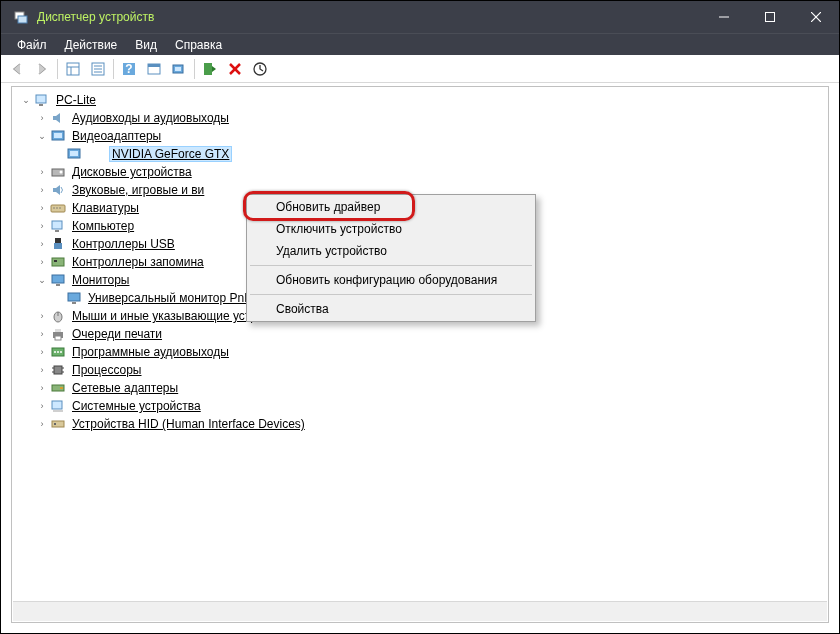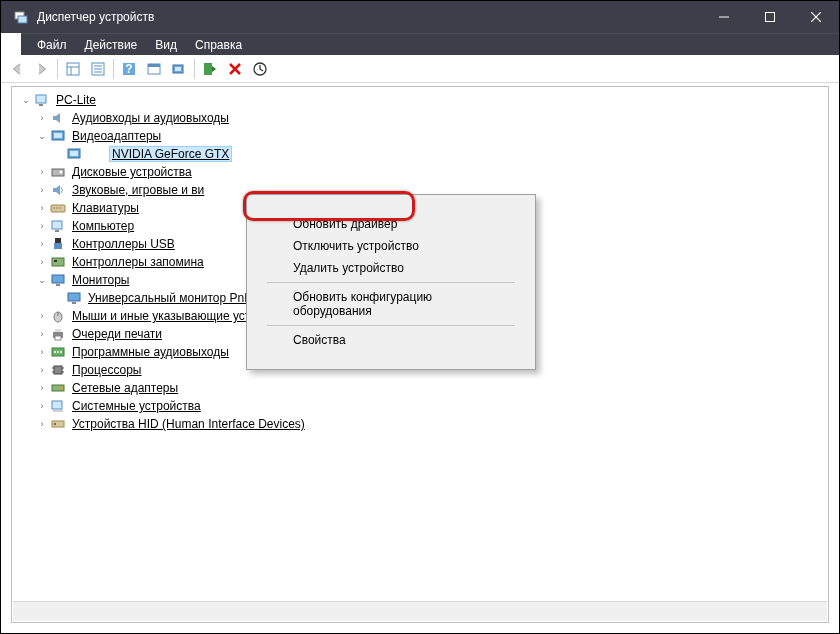--- a/index.html
+++ b/index.html
@@ -1,35 +1,35 @@
 <!DOCTYPE html>
 <html><head>
 <meta charset="utf-8">
 <style>
   * { box-sizing: border-box; margin: 0; padding: 0; font-family: "Segoe UI", Tahoma, sans-serif; font-size: 12px; }
   body { background: #fff; width: 840px; height: 634px; overflow: hidden; position: relative; border: 1px solid #000; }
-  .titlebar { height: 32px; background: #3c3f49; display: flex; align-items: center; color: #ffffff; }
+  .titlebar { height: 32px; background: #3c3f49; display: flex; align-items: center; color: #bef264; }
   .titlebar .app-icon { width: 16px; height: 16px; margin: 0 8px 0 12px; display:inline-flex; align-items:center; justify-content:center; }
   .titlebar .title { flex: 1; font-size: 12px; }
   .win-controls { display: flex; }
   .win-btn { width: 46px; height: 32px; display:flex; align-items:center; justify-content:center; color:#fff; }
-  .menubar { height: 22px; background: #3c3f49; color: #fff; display:flex; align-items:center; padding: 0 8px; gap: 2px; border-top:1px solid #4a4d56;margin-left:20px;}
+  .menubar { height: 22px; background: #3c3f49; color: #fff; display:flex; align-items:center; padding: 0 8px; gap: 2px; border-top:1px solid #4a4d56;}
   .menu-item { padding: 2px 8px; font-size: 12px; }
   .toolbar { height: 28px; background: #fff; border-bottom: 1px solid #d8d8d8; display:flex; align-items:center; padding: 0 4px; gap: 1px;}
   .tool-btn { width: 24px; height: 24px; display:flex; align-items:center; justify-content:center; }
   .tool-sep { width:1px; height:20px; background:#d0d0d0; margin: 0 2px; }
   .content-wrap { position:absolute; top:85px; left:10px; right:10px; bottom:10px; border:1px solid #c0c0c0; background:#fff; }
   .tree { padding: 4px 0 0 4px; user-select:none; }
   .row { display:flex; align-items:center; height:18px; white-space:nowrap; }
   .row .ind { display:inline-block; }
   .expander { width:12px; height:12px; display:inline-flex; align-items:center; justify-content:center; font-size:9px; color:#6b6b6b; cursor:pointer; }
   .node-icon { width:16px; height:16px; margin: 0 3px 0 2px; display:inline-flex; align-items:center; justify-content:center; }
   .label { font-size:12px; padding: 1px 3px; text-decoration: underline; }
   .label.sel { background:#cce8ff; border:1px solid #99d1ff; padding:0 2px;margin-left:24px; }
-  .context-menu { position:absolute; background:#f0f0f0; border:1px solid #a0a0a0; box-shadow: 4px 4px 6px rgba(0,0,0,0.25); padding:18px; }
+  .context-menu { position:absolute; background:#f0f0f0; border:1px solid #a0a0a0; box-shadow: 4px 4px 6px rgba(0,0,0,0.25); padding:1px; }
   .cm-item { padding:4px 20px 4px 28px; font-size:12px; }
   .cm-sep { height:1px; background:#c8c8c8; margin:3px 2px; }
   .cm-bold { font-weight:normal; }
   .highlight-ring { position:absolute; border:3px solid #d11a1a; border-radius:10px; pointer-events:none; box-shadow: 0 0 3px rgba(0,0,0,0.4);}
   .status-strip { position:absolute; left:1px; right:1px; bottom:1px; height:20px; background:#f0f0f0; border-top:1px solid #d8d8d8;}
   svg { display:block; }
 </style>
 </head>
 <body>
 

